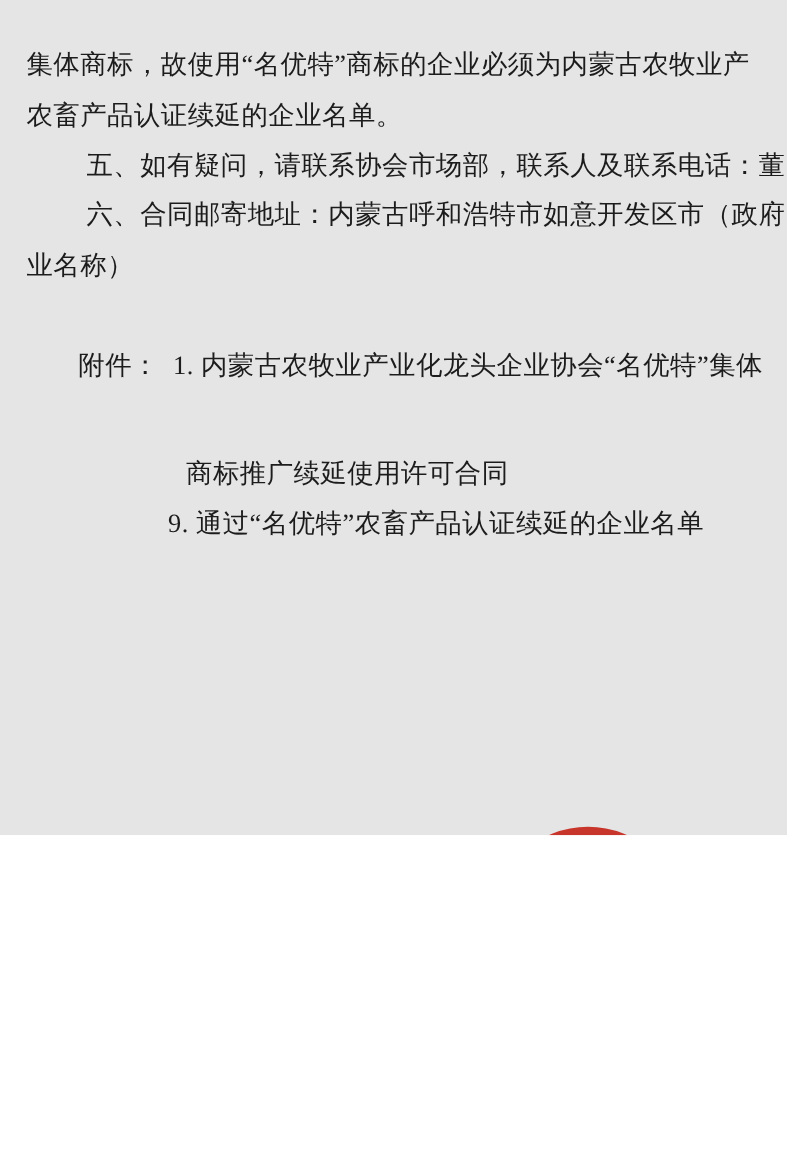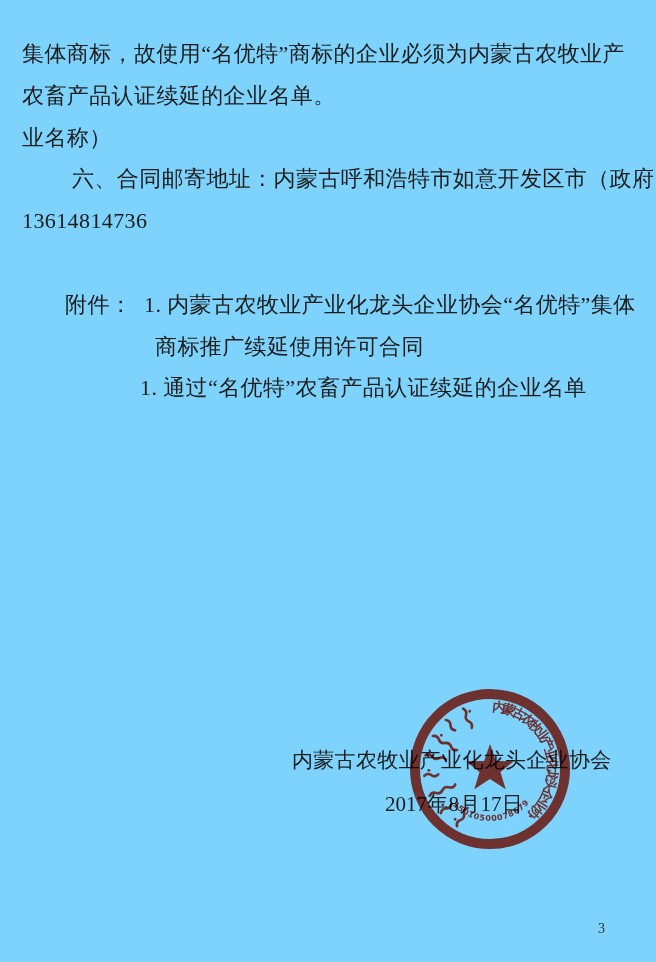--- a/index.html
+++ b/index.html
@@ -1,37 +1,37 @@
 <!DOCTYPE html>
 <html><head>
 <meta charset="utf-8">
 <style>
   html,body{margin:0;padding:0;}
   body{background:#ffffff;}
   .page{
     position:relative;
-    width:656px;height:962px;
-    background:#7dd3fc;
+    width:656px;height:696px;
+    background:#e5e5e5;
     overflow:hidden;
     font-family:"Liberation Serif","DejaVu Serif",serif;
     color:#1c1c1c;
     text-decoration:underline;
   }
   .textblock{
     position:absolute;left:22px;top:33px;width:614px;
   }
   .line{
     height:41.8px;line-height:41.8px;
     font-size:22px;
     letter-spacing:0.4px;
     white-space:pre;
   }
   .indent{padding-left:50px;}
-  .att-line1{padding-left:43px;}
-  .att-cont{padding-left:133px;}
+  .att-line1{padding-left:43px;text-align:center;}
+  .att-cont{padding-left:133px;margin-top:48px;}
   .att-item2{padding-left:118px;}
   .blank{height:41.8px;}
   .signature{
     position:absolute;left:0;top:0;width:656px;height:962px;pointer-events:none;
   }
   .sig-org{
     position:absolute;left:292px;top:746px;
     font-size:21px;letter-spacing:0.3px;white-space:pre;
   }
   .sig-date{
@@ -50,27 +50,27 @@
   }
 </style>
 </head>
 <body>
 
 <div class="page">
 
   <div class="textblock">
     <div class="line">集体商标，故使用“名优特”商标的企业必须为内蒙古农牧业产</div>
     <div class="line">农畜产品认证续延的企业名单。</div>
+    <div class="line indent">五、如有疑问，请联系协会市场部，联系人及联系电话：董</div>
+    <div class="line indent">六、合同邮寄地址：内蒙古呼和浩特市如意开发区市（政府</div>
     <div class="line">业名称）</div>
-    <div class="line indent">六、合同邮寄地址：内蒙古呼和浩特市如意开发区市（政府</div>
-    <div class="line">13614814736</div>
     <div class="line blank"></div>
     <div class="line att-line1">附件：  1. 内蒙古农牧业产业化龙头企业协会“名优特”集体</div>
     <div class="line att-cont">商标推广续延使用许可合同</div>
-    <div class="line att-item2">1. 通过“名优特”农畜产品认证续延的企业名单</div>
+    <div class="line att-item2">9. 通过“名优特”农畜产品认证续延的企业名单</div>
   </div>
 
   <div class="signature">
     <div class="sig-org">内蒙古农牧业产业化龙头企业协会</div>
     <div class="sig-date">2017 年 8 月 17 日</div>
   </div>
 
   <svg class="seal" viewBox="0 0 166 166" aria-hidden="true">
     <g fill="none" stroke="#dd2a1e">
 

